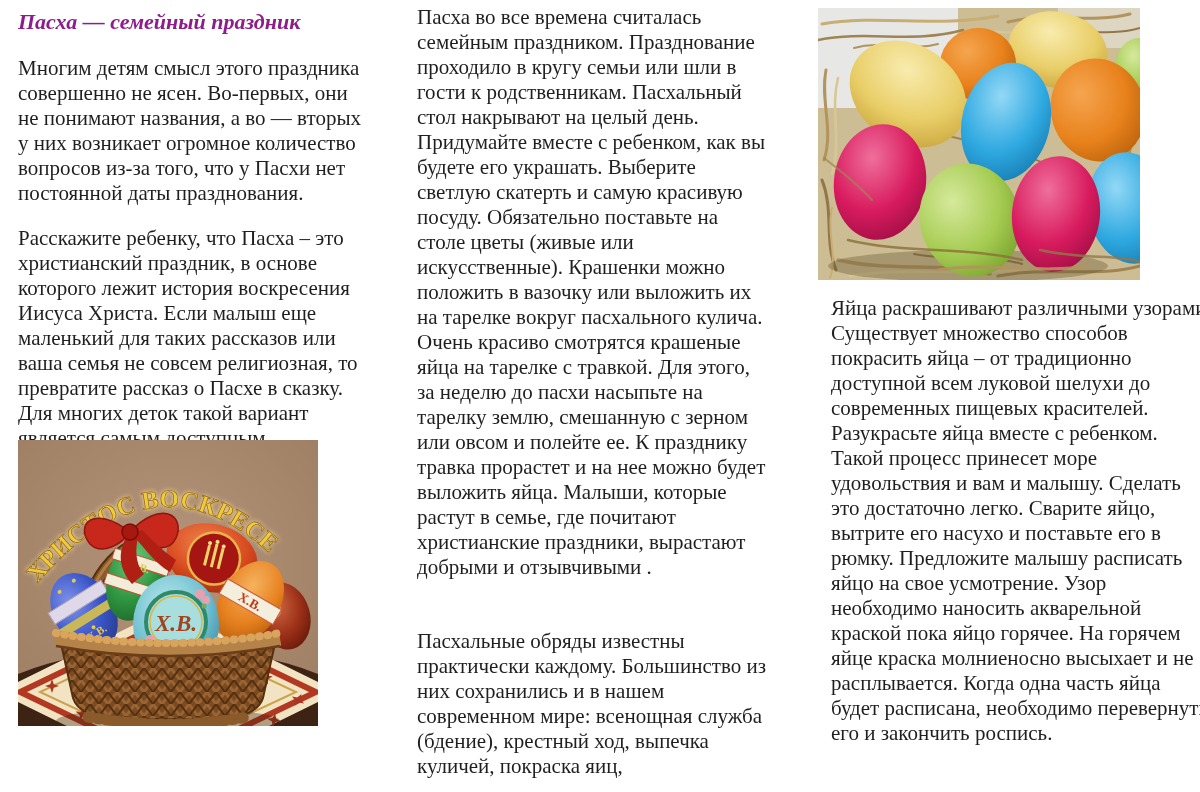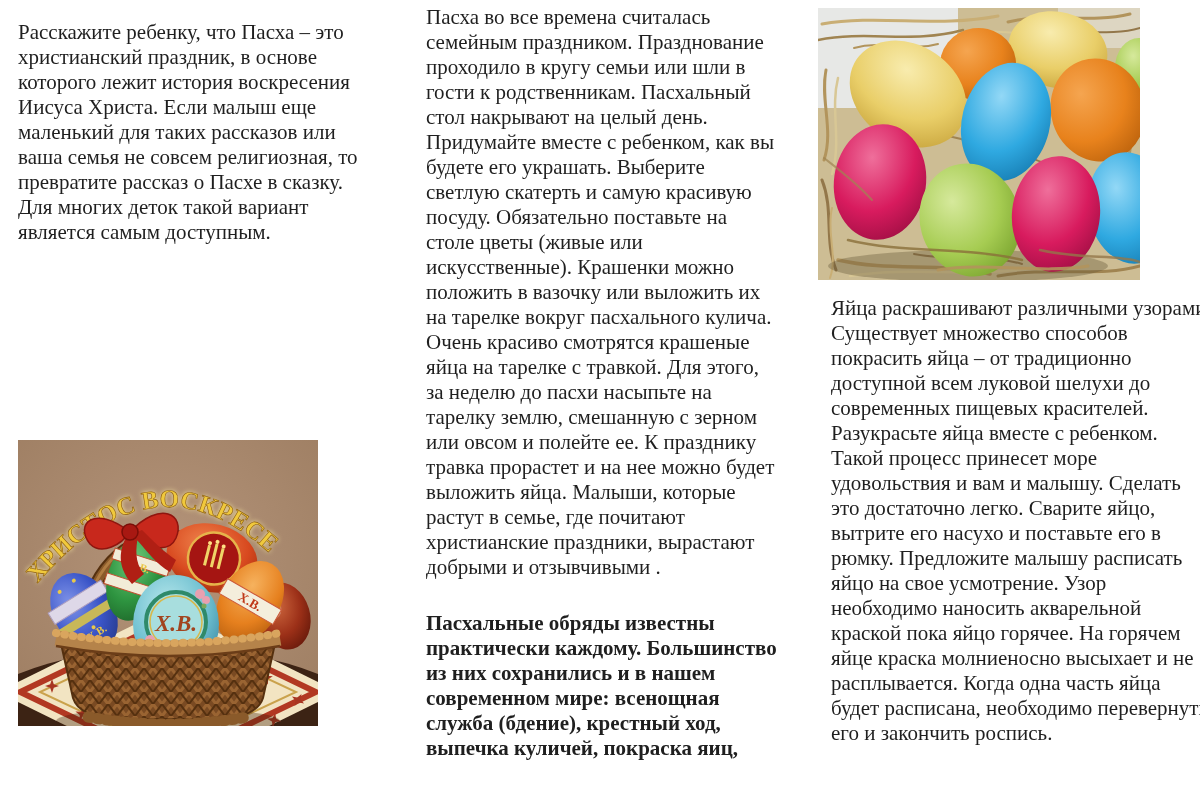--- a/index.html
+++ b/index.html
@@ -8,33 +8,35 @@
     font-family:"Liberation Serif","DejaVu Serif",serif;color:#1f1f1f;
   }
   .col{position:absolute;top:0;}
   .body-text{font-size:21px;line-height:25px;margin:0;text-align:left;}
   #col1{left:18px;width:347px;}
   #col1 h1{
     font-size:22px;line-height:26px;font-weight:bold;font-style:italic;
     color:#8e1d8b;margin:9px 0 21px 0;
   }
   #col1 .p2{margin-top:20px;}
-  #col2{left:426px;width:354px;}
+  #col2{left:417px;width:354px;}
   #col2 .p1{margin-top:5px;}
-  #col2 .p2{margin-top:31px;font-weight:bold;}
+  #col2 .p2{margin-top:49px;}
   #col3-text{position:absolute;left:815px;top:296px;width:382px;margin-left:16px;}
   figure{margin:0;position:absolute;padding:0;}
   #basket-fig{left:18px;top:440px;width:300px;height:286px;}
   #eggs-fig{left:818px;top:8px;width:322px;height:272px;}
   svg{display:block;}
 </style>
 </head>
 <body>
 
 <section class="col" id="col1">
+  <h1>Пасха — семейный праздник</h1>
+  <p class="body-text p1">Многим детям смысл этого праздника совершенно не ясен. Во-первых, они не понимают названия, а во — вторых у них возникает огромное количество вопросов из-за того, что у Пасхи нет постоянной даты празднования.</p>
   <p class="body-text p2">Расскажите ребенку, что Пасха – это христианский праздник, в основе которого лежит история воскресения Иисуса Христа. Если малыш еще маленький для таких рассказов или ваша семья не совсем религиозная, то превратите рассказ о Пасхе в сказку. Для многих деток такой вариант является самым доступным.</p>
 </section>
 
 <figure id="basket-fig">
 <svg width="300" height="286" viewBox="0 0 300 286">
   <defs>
     <radialGradient id="bgGrad" cx="50%" cy="42%" r="80%">
       <stop offset="0%" stop-color="#b4947a"></stop>
           <stop offset="100%" stop-color="#9c7c60"></stop>
     </radialGradient>

